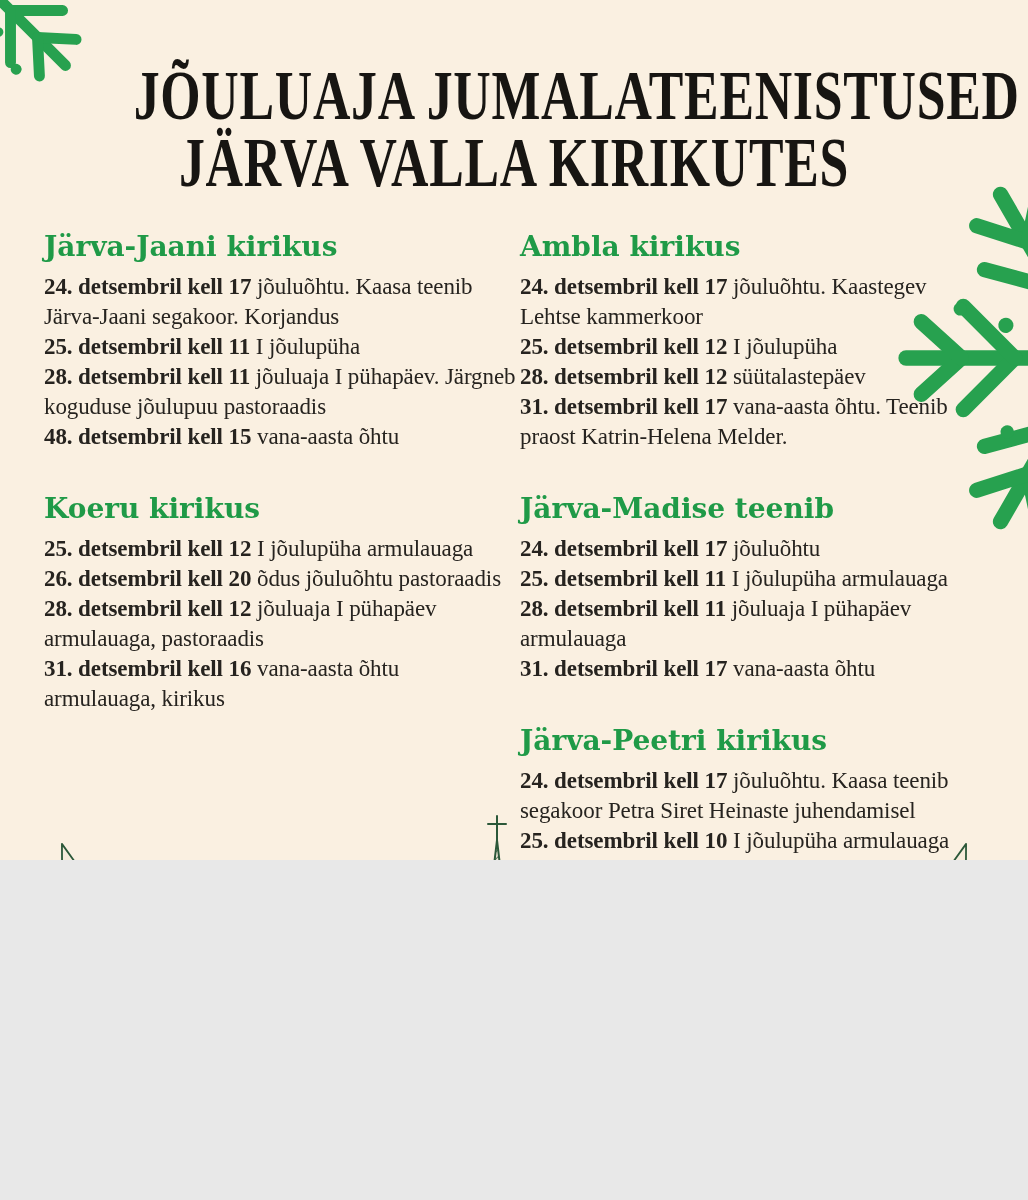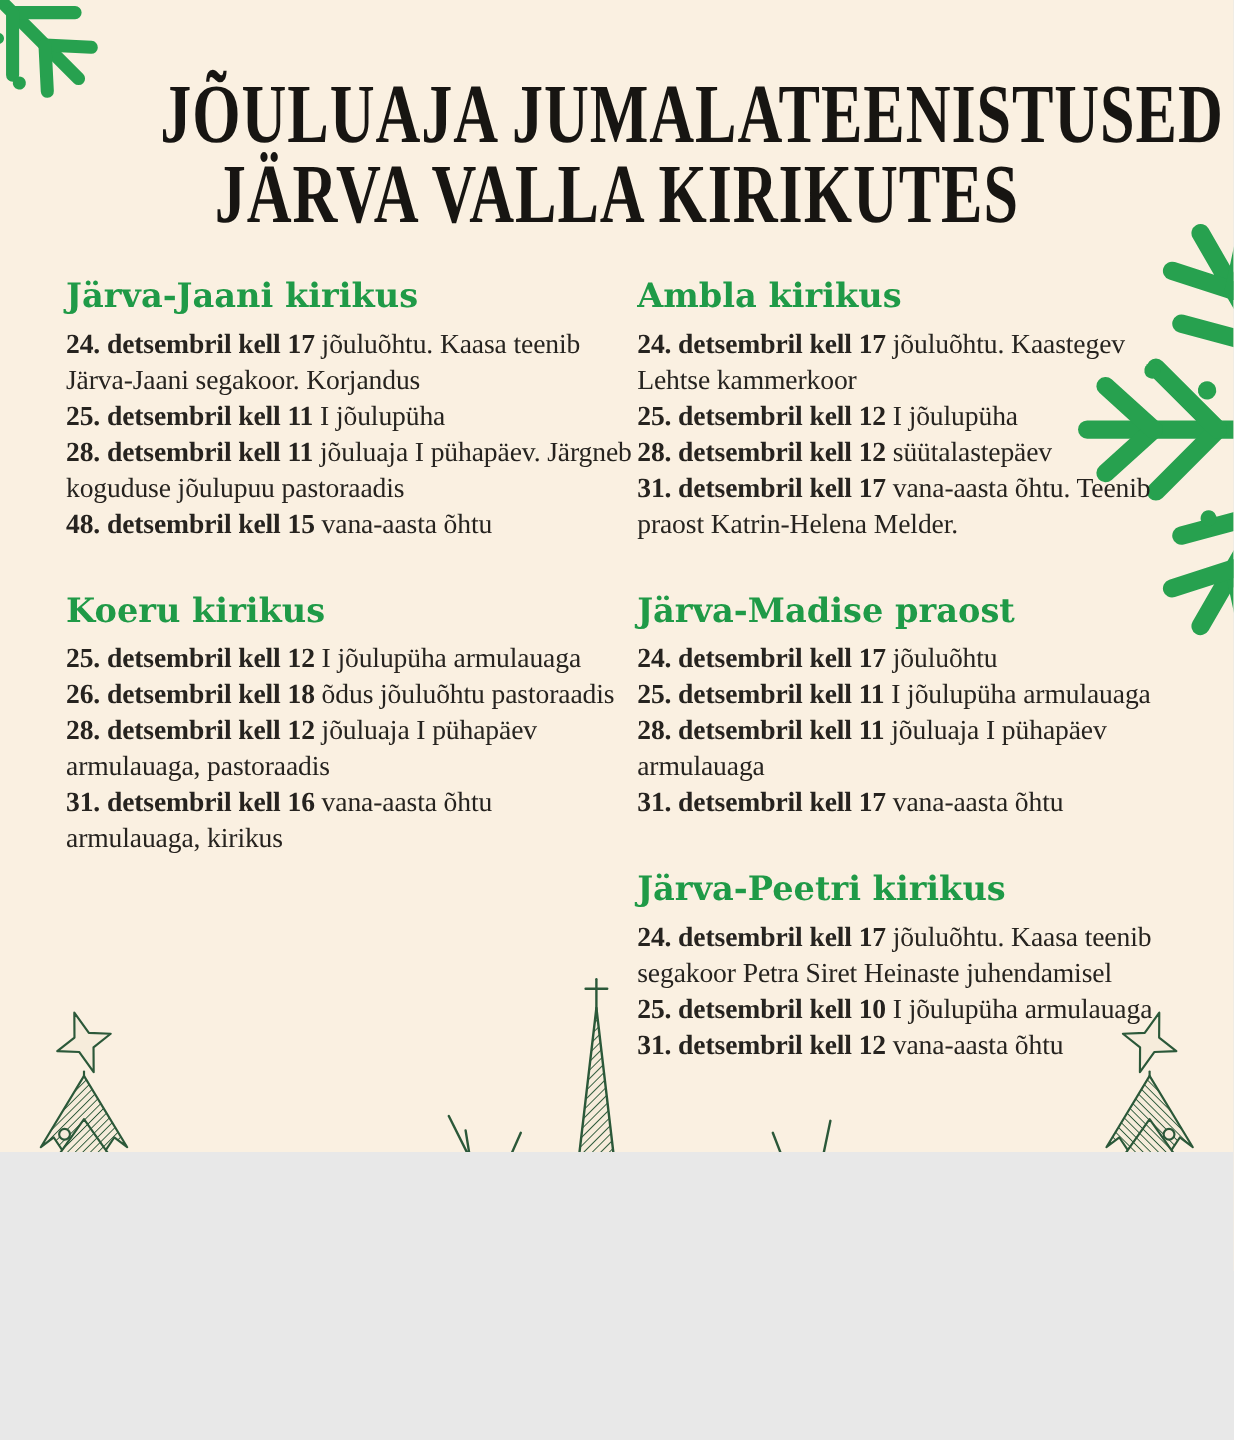--- a/index.html
+++ b/index.html
@@ -1,30 +1,30 @@
 <!DOCTYPE html>
 <html><head>
 <meta charset="utf-8">
 <style>
   html,body{margin:0;padding:0;background:#e8e8e8;}
   .poster{
-    position:relative;width:1028px;height:960px;margin:0 auto;
+    position:relative;width:1028px;height:860px;margin:0 auto;
     background:#faf0e1;overflow:hidden;
     font-family:"Liberation Serif",serif;
   }
   .deco{position:absolute;pointer-events:none;}
   
   .title{position:absolute;left:0;right:0;top:62px;text-align:center;color:#171512;z-index:2;}
   .title-line{
     font-family:"Liberation Serif",serif;font-weight:700;
     font-size:70px;line-height:67px;letter-spacing:1px;white-space:nowrap;
     transform:scaleX(0.74);transform-origin:50% 0;
   }
   
-  .cols{position:absolute;left:55px;top:230px;width:952px;display:flex;gap:4px;z-index:2;}
+  .cols{position:absolute;left:44px;top:230px;width:952px;display:flex;gap:4px;z-index:2;}
   .col{width:472px;}
   section + section{margin-top:40px;}
   .col h2{
     margin:0 0 8px 0;
     font-family:"DejaVu Serif",serif;font-weight:700;
     font-size:28px;line-height:34px;color:#1f9a47;
   }
   .item{
     margin:0;font-size:23px;line-height:30px;letter-spacing:-0.1px;color:#26231f;
   }
@@ -261,36 +261,36 @@
       <section>
         <h2>Järva-Jaani kirikus</h2>
         <p class="item"><b>24. detsembril kell 17</b><span> jõuluõhtu. Kaasa teenib Järva-Jaani segakoor. Korjandus</span></p>
         <p class="item"><b>25. detsembril kell 11</b><span> I jõulupüha</span></p>
         <p class="item"><b>28. detsembril kell 11</b><span> jõuluaja I pühapäev. Järgneb koguduse jõulupuu pastoraadis</span></p>
         <p class="item"><b>48. detsembril kell 15</b><span> vana-aasta õhtu</span></p>
       </section>
       <section>
         <h2>Koeru kirikus</h2>
         <p class="item"><b>25. detsembril kell 12</b><span> I jõulupüha armulauaga</span></p>
-        <p class="item"><b>26. detsembril kell 18</b><span> õdus jõuluõhtu pastoraadis</span></p>
+        <p class="item"><b>26. detsembril kell 20</b><span> õdus jõuluõhtu pastoraadis</span></p>
         <p class="item"><b>28. detsembril kell 12</b><span> jõuluaja I pühapäev armulauaga, pastoraadis</span></p>
         <p class="item"><b>31. detsembril kell 16</b><span> vana-aasta õhtu armulauaga, kirikus</span></p>
       </section>
     </div>
 
     <div class="col">
       <section>
         <h2>Ambla kirikus</h2>
         <p class="item"><b>24. detsembril kell 17</b><span> jõuluõhtu. Kaastegev Lehtse kammerkoor</span></p>
         <p class="item"><b>25. detsembril kell 12</b><span> I jõulupüha</span></p>
         <p class="item"><b>28. detsembril kell 12</b><span> süütalastepäev</span></p>
         <p class="item"><b>31. detsembril kell 17</b><span> vana-aasta õhtu. Teenib praost Katrin-Helena Melder.</span></p>
       </section>
       <section>
-        <h2>Järva-Madise praost</h2>
+        <h2>Järva-Madise teenib</h2>
         <p class="item"><b>24. detsembril kell 17</b><span> jõuluõhtu</span></p>
         <p class="item"><b>25. detsembril kell 11</b><span> I jõulupüha armulauaga</span></p>
         <p class="item"><b>28. detsembril kell 11</b><span> jõuluaja I pühapäev armulauaga</span></p>
         <p class="item"><b>31. detsembril kell 17</b><span> vana-aasta õhtu</span></p>
       </section>
       <section>
         <h2>Järva-Peetri kirikus</h2>
         <p class="item"><b>24. detsembril kell 17</b><span> jõuluõhtu. Kaasa teenib segakoor Petra Siret Heinaste juhendamisel</span></p>
         <p class="item"><b>25. detsembril kell 10</b><span> I jõulupüha armulauaga</span></p>
         <p class="item"><b>31. detsembril kell 12</b><span> vana-aasta õhtu</span></p>

